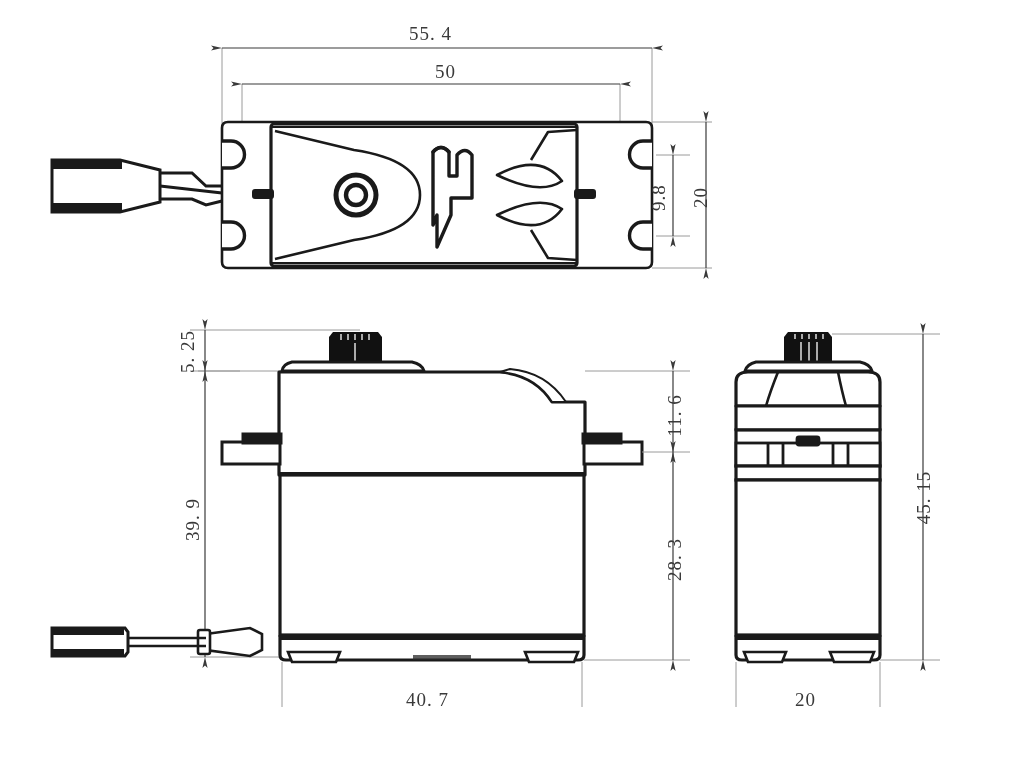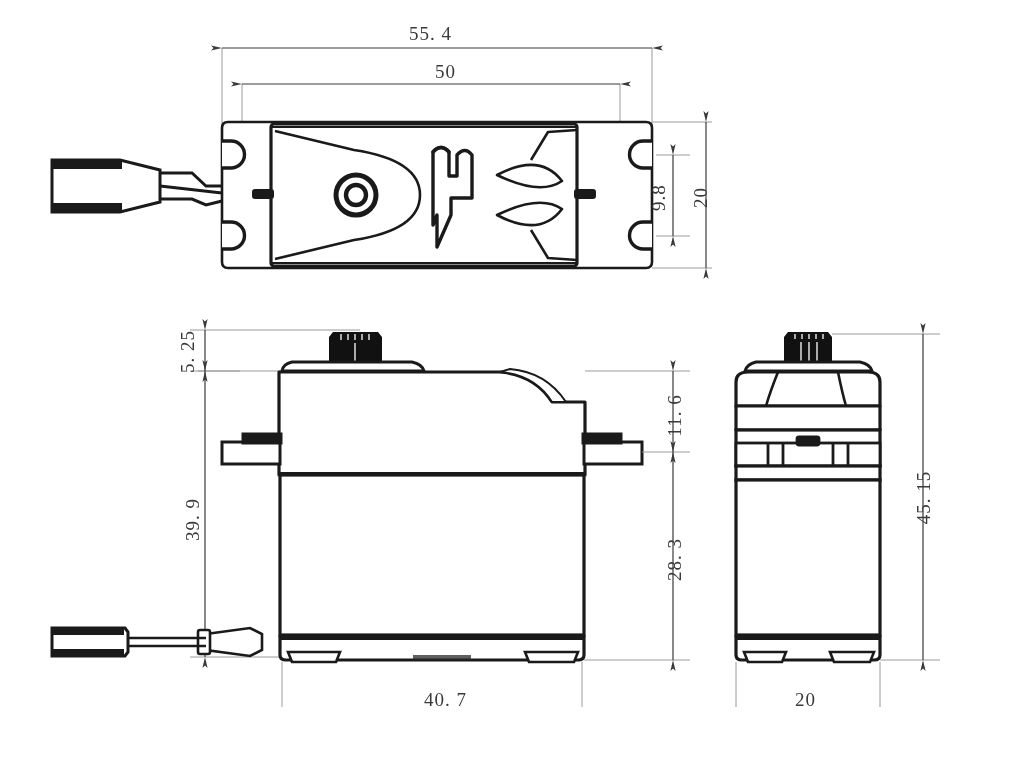--- a/index.html
+++ b/index.html
@@ -363,19 +363,19 @@
   <div class="dim-text dim-vert" style="left:690px; top:188px;">20</div>
 
   <div class="dim-text dim-vert" style="left:166px; top:342px;">5. 25</div>
 
   <div class="dim-text dim-vert" style="left:171px; top:510px;">39. 9</div>
 
   <div class="dim-text dim-vert" style="left:653px; top:406px;">11. 6</div>
 
   <div class="dim-text dim-vert" style="left:653px; top:550px;">28. 3</div>
 
-  <div class="dim-text" style="left:406px; top:690px;margin-left:18px;">40. 7</div>
+  <div class="dim-text" style="left:406px; top:690px;">40. 7</div>
 
   <div class="dim-text dim-vert" style="left:897px; top:488px;">45. 15</div>
 
   <div class="dim-text" style="left:795px; top:690px;">20</div>
 
 </div>
 
 </body></html>

